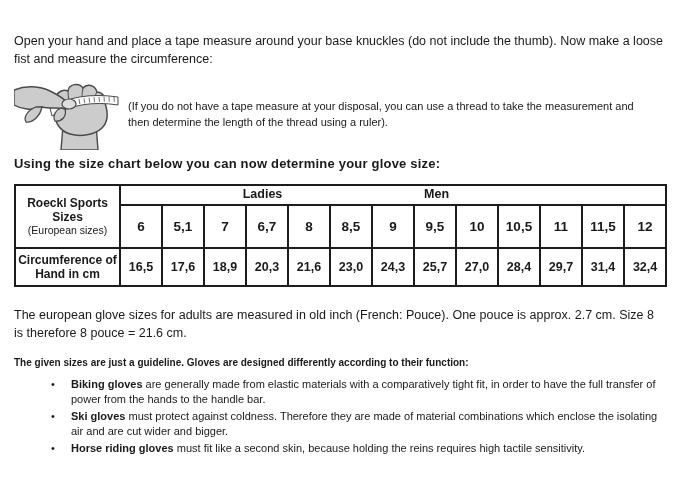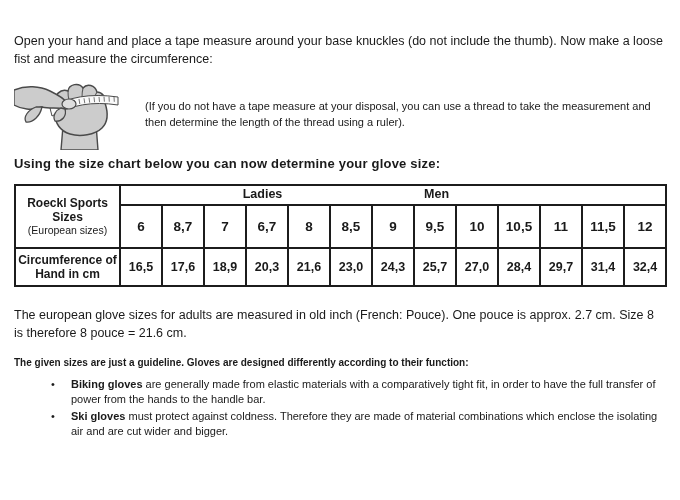--- a/index.html
+++ b/index.html
@@ -9,21 +9,21 @@
     width:680px; height:500px;
     background:#ffffff;
     color:#1a1a1a;
     font-family:"Liberation Sans", sans-serif;
     padding:32px 15px 0 14px;
     overflow:hidden;
   }
   .h1 { font-size:13.5px; font-weight:bold; letter-spacing:.2px; margin-bottom:17px; }
   .para { font-size:12.5px; line-height:18px; width:652px; }
   .para1 { margin-bottom:9px; }
-  .measure-row { display:flex; align-items:center; gap:19px; height:74px; }
+  .measure-row { display:flex; align-items:center; gap:2px; height:74px; }
   .hand-art { width:112px; height:72px; flex:0 0 auto; }
   .note { font-size:11px; line-height:16.5px; width:522px; }
   .h2 { font-size:13px; font-weight:bold; letter-spacing:.2px; margin:5px 0 13px 0; }
 
   table.size-table { border-collapse:collapse; table-layout:fixed; width:653px; }
   table.size-table td { border:2px solid #1c1c1c; text-align:center; vertical-align:middle; padding:0; }
   .col-label { width:105px; }
   .col-num { width:42px; }
   .group-cell { position:relative; height:20px; }
   .grp { position:absolute; top:1px; transform:translateX(-50%); font-weight:bold; font-size:12.5px; }
@@ -98,21 +98,21 @@
         <div class="lbl-bold">Sizes</div>
         <div class="lbl-small">(European sizes)</div>
       </td>
       <td class="group-cell" colspan="13">
         <span class="grp grp-ladies">Ladies</span>
         <span class="grp grp-men">Men</span>
       </td>
     </tr>
     <tr class="row-sizes">
       <td>6</td>
-      <td>8,7</td>
+      <td>5,1</td>
       <td>7</td>
       <td>6,7</td>
       <td>8</td>
       <td>8,5</td>
       <td>9</td>
       <td>9,5</td>
       <td>10</td>
       <td>10,5</td>
       <td>11</td>
       <td>11,5</td>
@@ -140,15 +140,16 @@
   </tbody>
     </table>
 
   <p class="para para2">The european glove sizes for adults are measured in old inch (French: Pouce). One pouce is approx. 2.7 cm. Size 8 is therefore 8 pouce = 21.6 cm.</p>
 
   <p class="guideline">The given sizes are just a guideline. Gloves are designed differently according to their function:</p>
 
   <ul class="fn-list">
     <li><span class="lead">Biking gloves</span><span> are generally made from elastic materials with a comparatively tight fit, in order to have the full transfer of power from the hands to the handle bar.</span></li>
     <li><span class="lead">Ski gloves</span><span> must protect against coldness. Therefore they are made of material combinations which enclose the isolating air and are cut wider and bigger.</span></li>
+    <li><span class="lead">Horse riding gloves</span><span> must fit like a second skin, because holding the reins requires high tactile sensitivity.</span></li>
   </ul>
 
 </div>
 
 </body></html>

